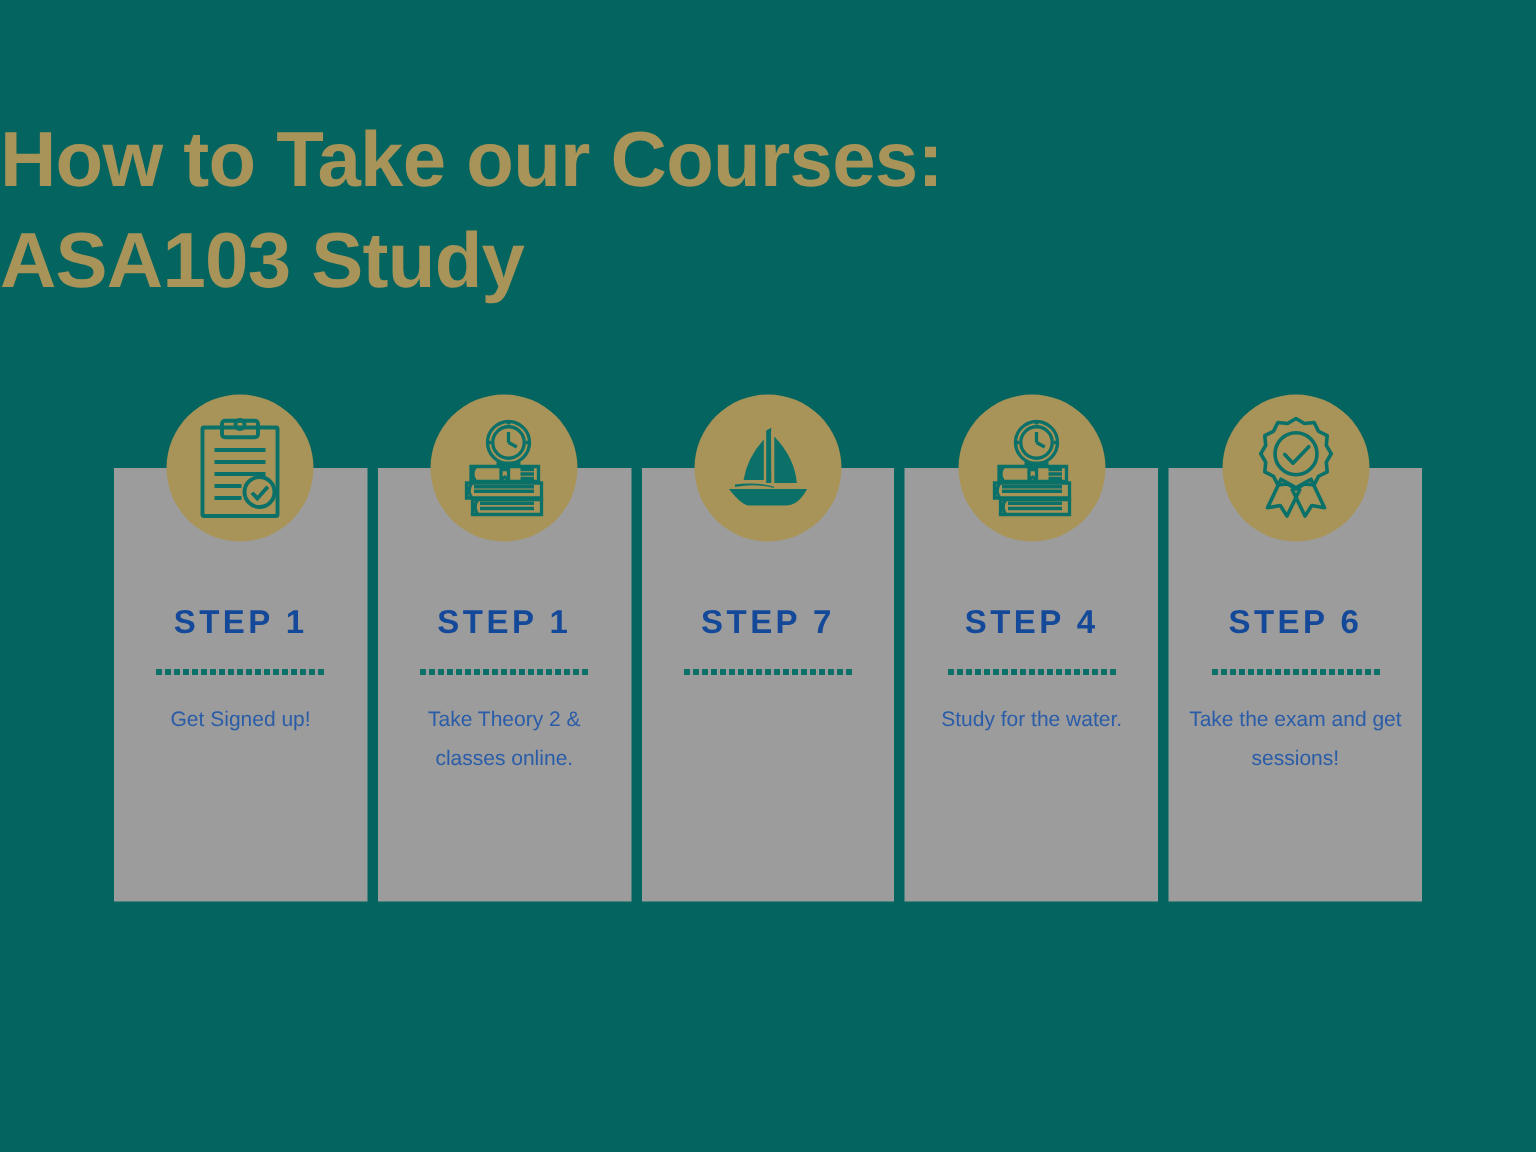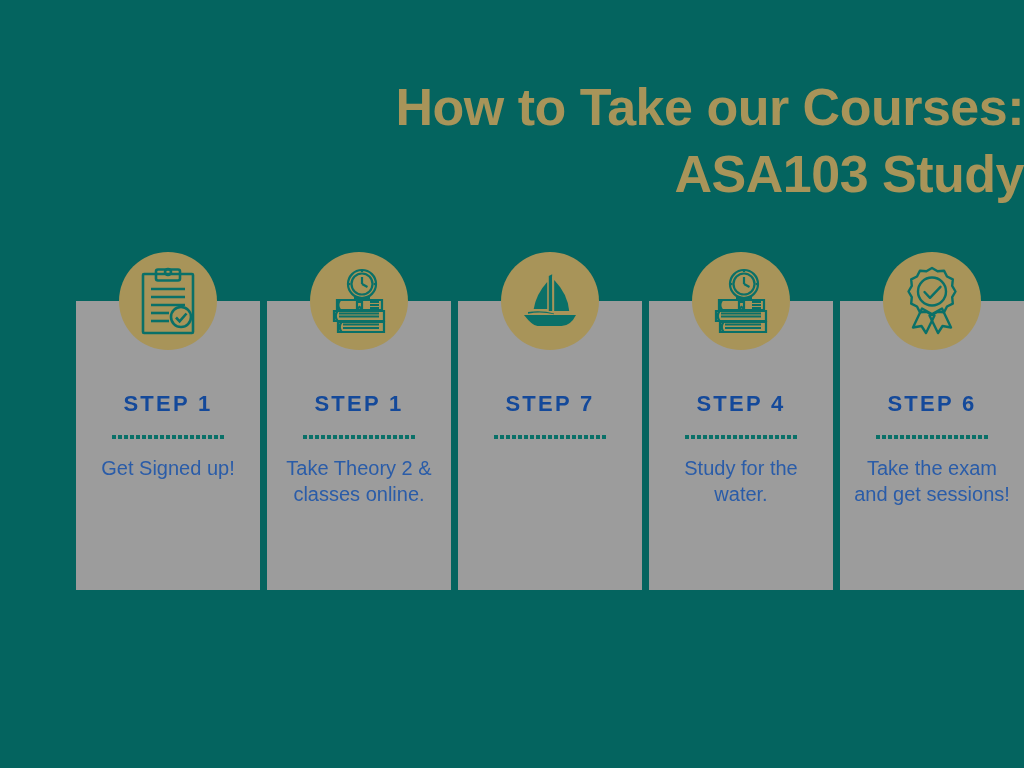--- a/index.html
+++ b/index.html
@@ -13,36 +13,36 @@
     position:relative;
     width:1024px; height:768px;
     background:#04645f;
   }
 
   
   #title-block {
     position:absolute;
     left:0; top:74px;
     width:1024px;
-    text-align:right;
+    text-align:left;
   }
   .title-line {
     display:block;
     color:#a89459;
     font-size:52px;
     font-weight:700;
     line-height:67px;
     letter-spacing:-0.5px;
   }
 
   
   #steps-row {
     position:absolute;
-    left:76px; top:301px;
-    width:948px; height:289px;
+    left:76px; top:312px;
+    width:872px; height:289px;
     display:flex;
     gap:7px;
   }
   .step-card {
     position:relative;
     flex:1 1 0;
     background:#9c9c9c;
     display:flex;
     flex-direction:column;
     align-items:center;
@@ -81,21 +81,21 @@
   .dot-divider i {
     display:block;
     width:4px; height:4px;
     background:#0a7068;
   }
 
   .step-desc {
     margin-top:16px;
     width:86%;
     color:#2a5ca8;
-    font-size:20px;
+    font-size:14px;
     line-height:26px;
     text-align:center;
   }
 </style>
 </head>
 <body>
 
 <div id="canvas">
 
   <div id="title-block">

